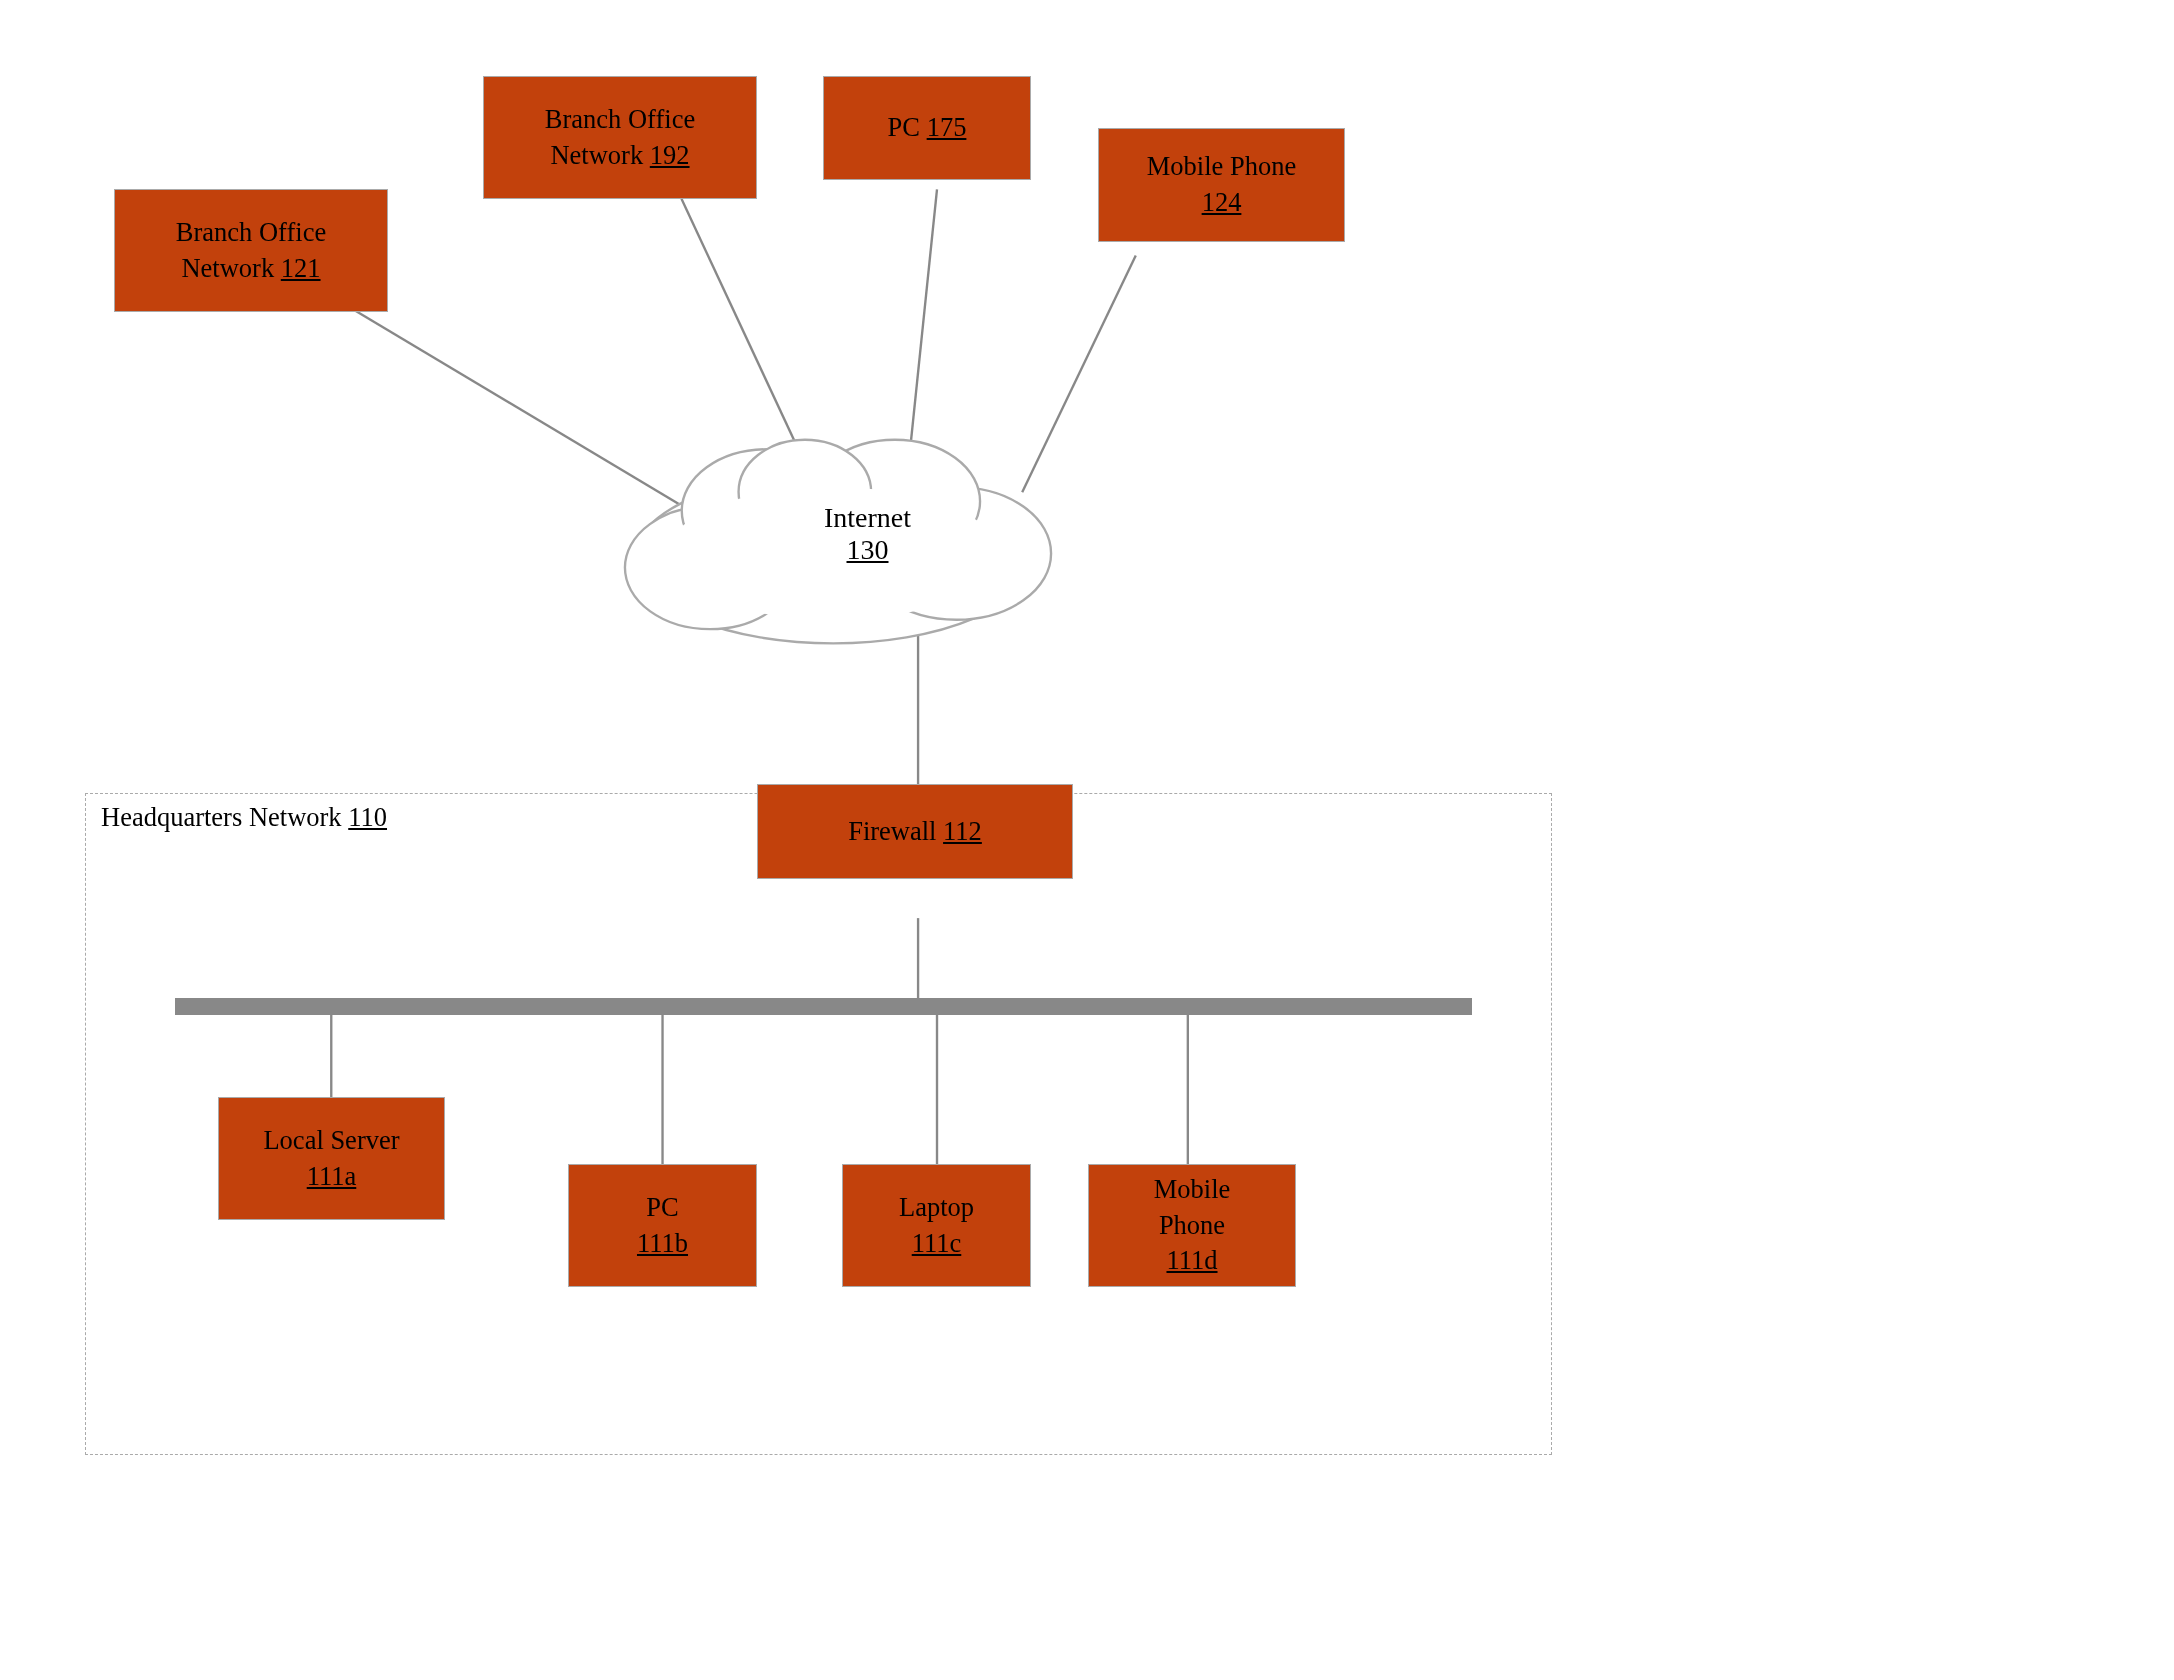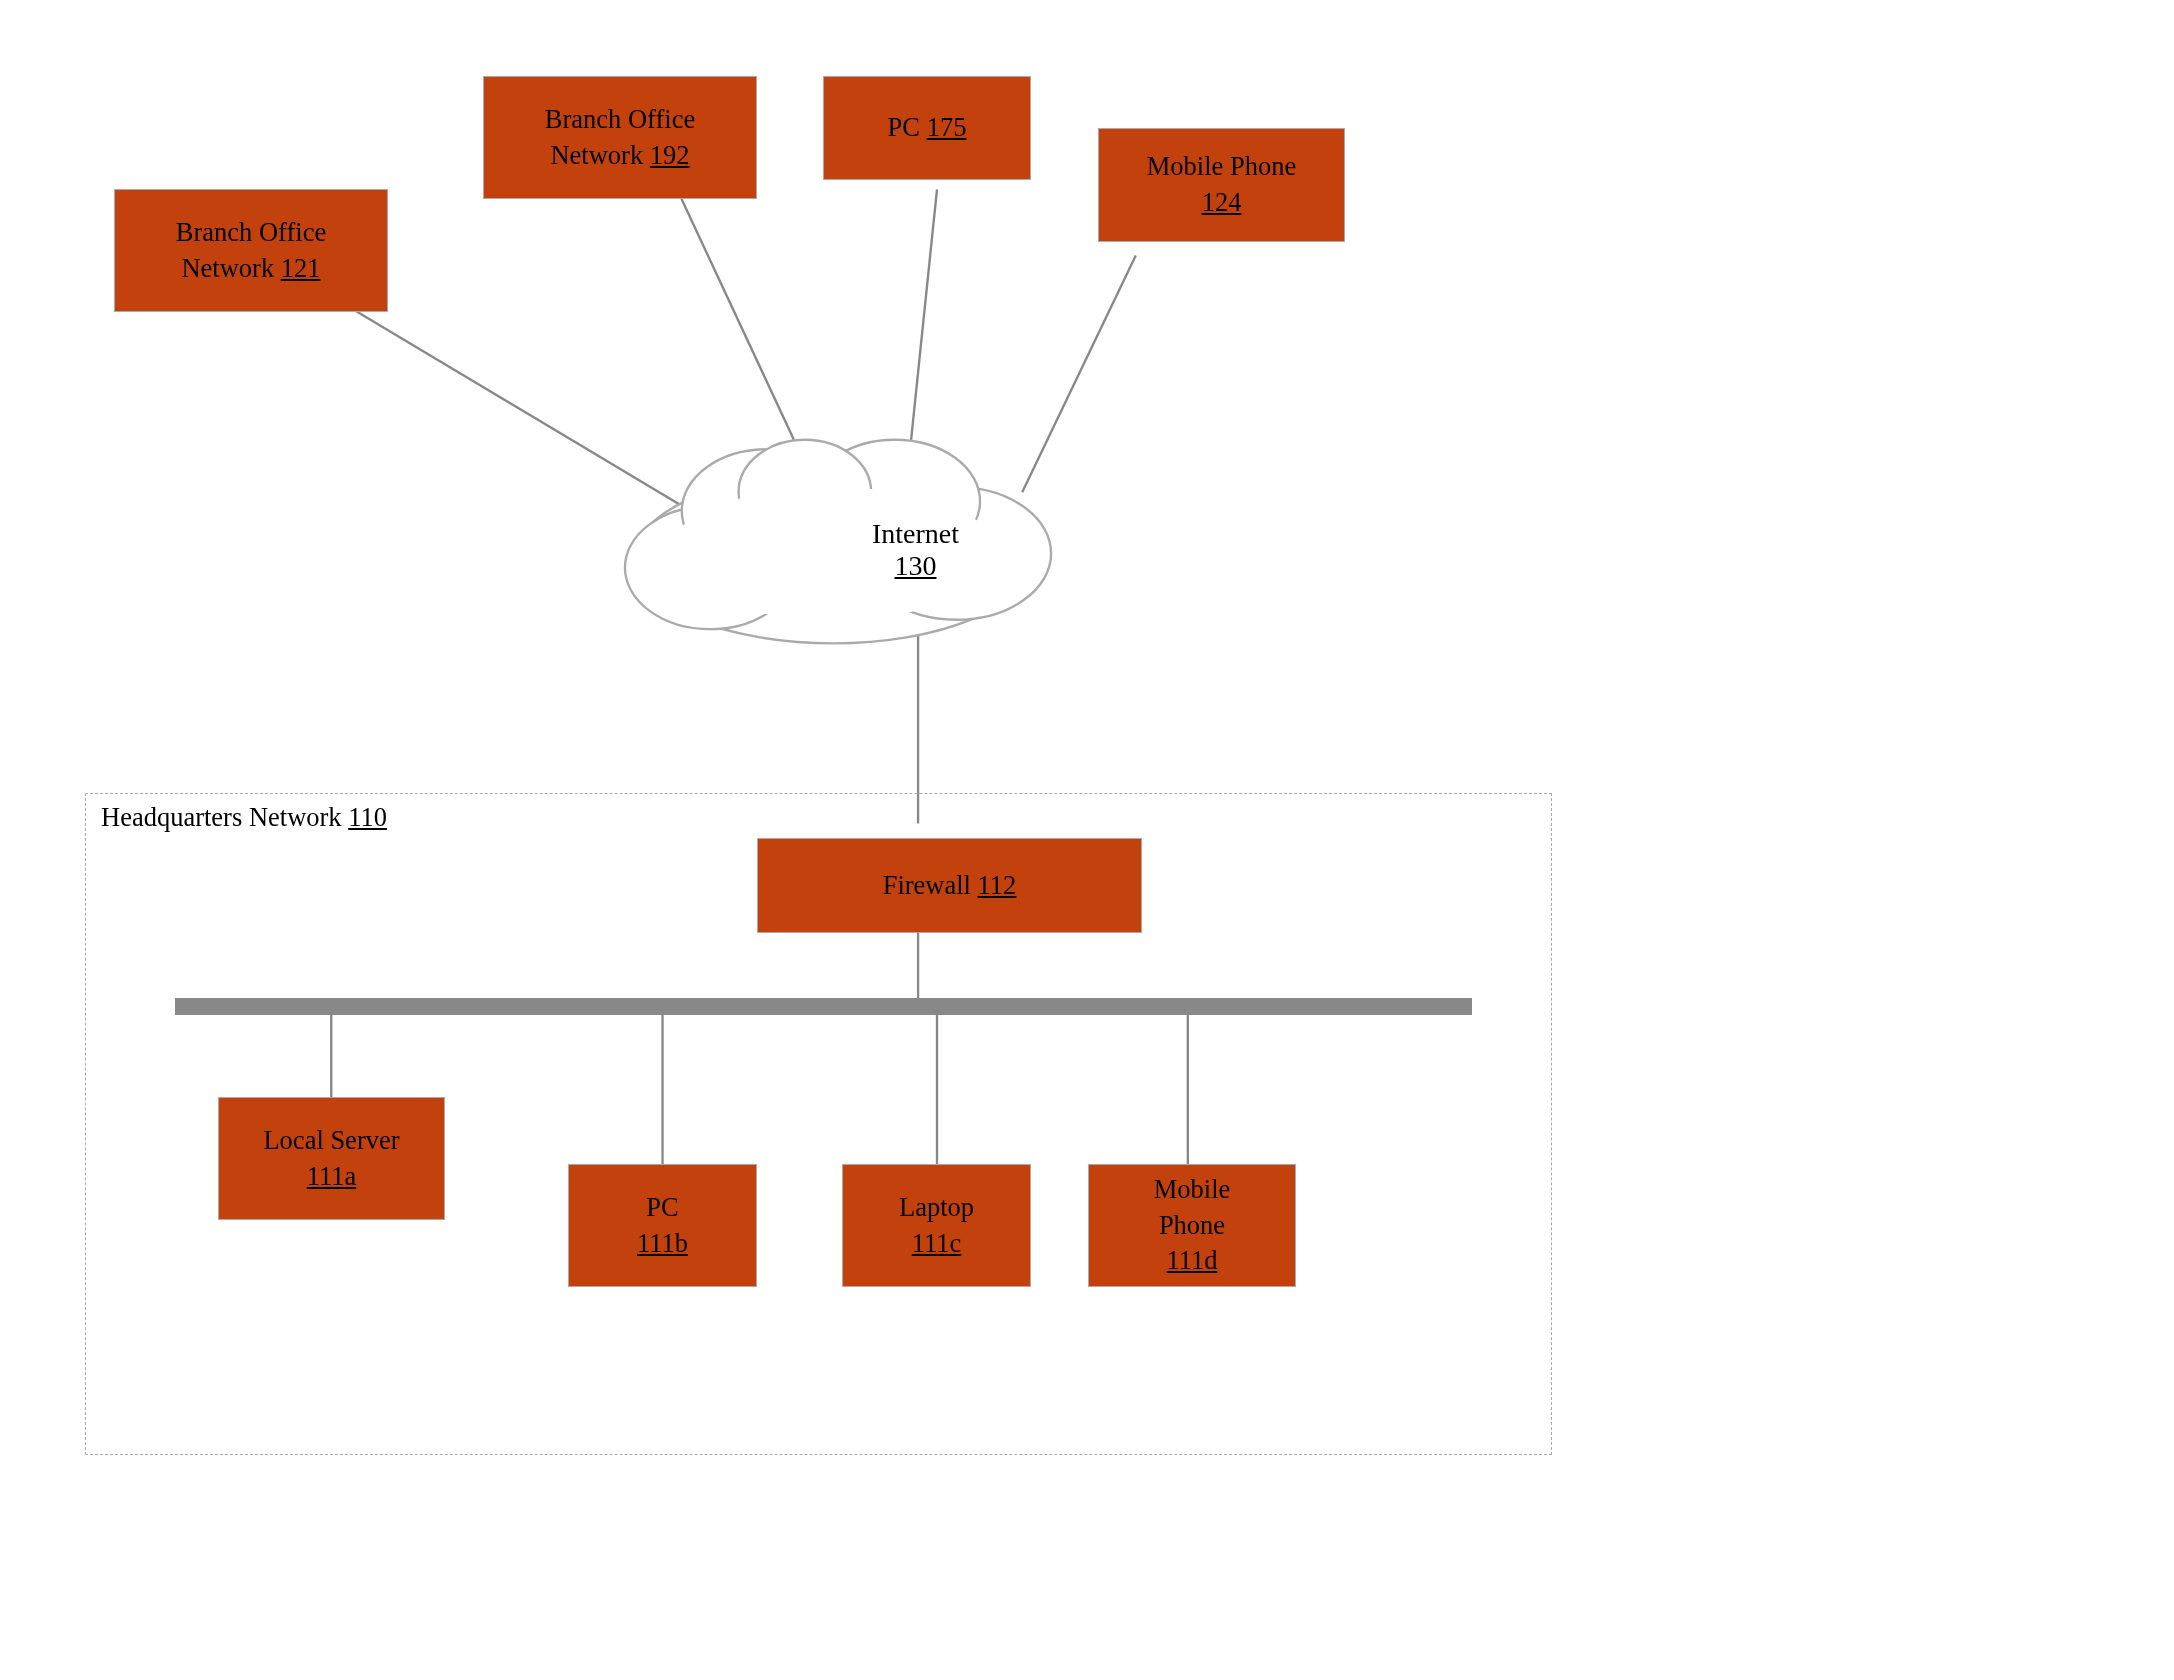--- a/index.html
+++ b/index.html
@@ -112,21 +112,21 @@
       <ellipse cx="100" cy="170" rx="90" ry="65" fill="white" stroke="#aaa" stroke-width="2.5"></ellipse>
       <ellipse cx="360" cy="155" rx="100" ry="70" fill="white" stroke="#aaa" stroke-width="2.5"></ellipse>
       <ellipse cx="160" cy="110" rx="90" ry="65" fill="white" stroke="#aaa" stroke-width="2.5"></ellipse>
       <ellipse cx="295" cy="100" rx="90" ry="65" fill="white" stroke="#aaa" stroke-width="2.5"></ellipse>
       <ellipse cx="200" cy="90" rx="70" ry="55" fill="white" stroke="#aaa" stroke-width="2.5"></ellipse>
 
       <ellipse cx="230" cy="155" rx="175" ry="70" fill="white" stroke="none"></ellipse>
     </g>
   </svg>
 
-  <div class="internet-label" style="left: 840px; top: 502px; width: 151px; margin-top: 16px;">
+  <div class="internet-label" style="left: 792px; top: 502px; width: 151px;">
     <span>Internet</span><br>
     <span class="ref">130</span>
   </div>
 
   <div class="dashed-box" style="left:85px; top:776px; width:1467px; height:662px;margin-top:17px;">
     <div class="hq-label">
       <span>Headquarters Network </span><span class="ref">110</span>
     </div>
   </div>
 
@@ -149,21 +149,21 @@
       <span>PC </span><span class="ref">175</span>
     </div>
   </div>
 
   <div class="node-box" style="left:1098px; top:128px; width:247px; height:114px;">
     <div>
       <span>Mobile Phone<br></span><span class="ref">124</span>
     </div>
   </div>
 
-  <div class="node-box" style="left:757px; top:838px; width:385px; height:95px;">
+  <div class="node-box" style="left:757px; top:784px; width:316px; height:95px;">
     <div>
       <span>Firewall </span><span class="ref">112</span>
     </div>
   </div>
 
   <div class="node-box" style="left:218px; top:1097px; width:227px; height:123px;">
     <div>
       <span>Local Server<br></span><span class="ref">111a</span>
     </div>
   </div>

